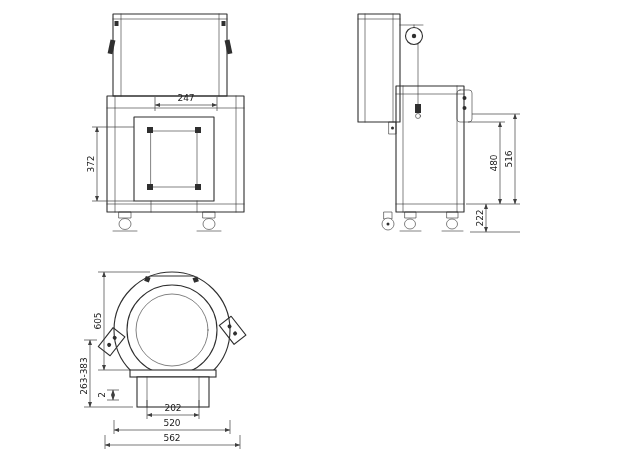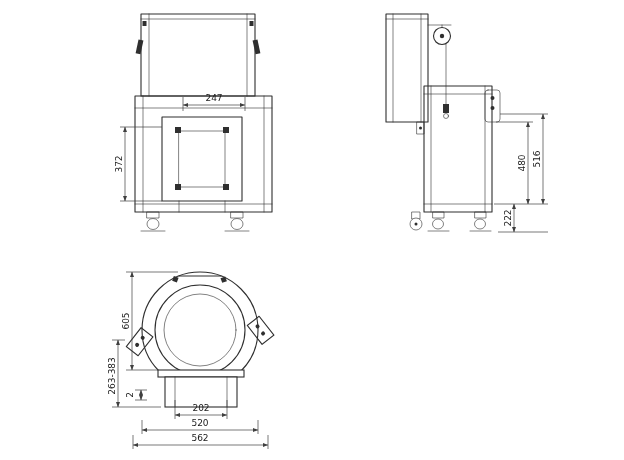--- a/index.html
+++ b/index.html
@@ -1,18 +1,18 @@
 <!DOCTYPE html>
 <html style="--bg: #ffffff; --line: #2f2f2f; --dim: #3f3f3f; --text: #1a1a1a;"><head>
 <meta charset="utf-8">
 <style>
   html,body{margin:0;padding:0;background:#fff}
   .canvas{
     position:relative;width:564px;height:460px;background:var(--bg,#ffffff);
-    font-family:"DejaVu Sans",sans-serif;overflow:hidden;margin-left:28px;
+    font-family:"DejaVu Sans",sans-serif;overflow:hidden;
   }
   .outline{fill:none;stroke:var(--line,#2f2f2f);stroke-width:1.1;stroke-linejoin:round;stroke-linecap:round}
   .thin{stroke-width:0.6}
   .fillwhite{fill:#ffffff;stroke:var(--line,#2f2f2f);stroke-width:1.1}
   .fillwhite.thin{stroke-width:0.6}
   .dark{fill:var(--line,#2f2f2f);stroke:none}
   .dim{fill:none;stroke:var(--dim,#3f3f3f);stroke-width:0.7}
   .dimtext{font-size:9px;fill:var(--text,#1a1a1a)}
 </style>
 </head>

